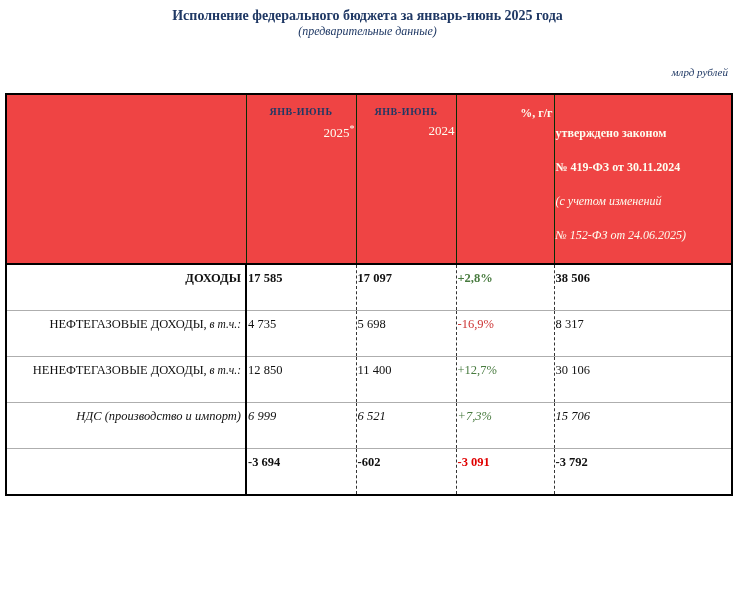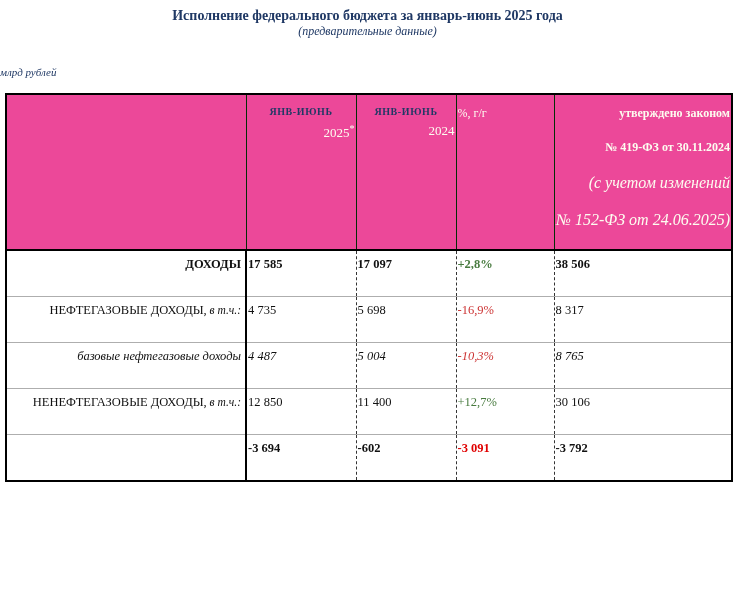--- a/index.html
+++ b/index.html
@@ -20,39 +20,40 @@
     color: #1f3864;
   }
   .page-subtitle {
     text-align: center;
     font-size: 12px;
     font-style: italic;
     color: #1f3864;
   }
   .units-note {
     margin: 27px 7px 0 0;
+    text-align: right;
     font-size: 11px;
     font-style: italic;
     color: #1f3864;
   }
   table.budget {
     margin: 15px 0 0 5px;
     width: 726px;
     border-collapse: collapse;
     table-layout: fixed;
     border: 2px solid #000000;
   }
   col.c1 { width: 240px; }
   col.c2 { width: 110px; }
   col.c3 { width: 100px; }
   col.c4 { width: 98px;  }
   col.c5 { width: 178px; }
 
   thead th {
-    background: #ec4899;
+    background: #ef4444;
     vertical-align: top;
     padding-top: 11px;
     height: 128px;
     font-weight: normal;
     border-right: 1px solid #052e06;
   }
   thead th:last-child { border-right: none; }
   thead tr { border-bottom: 2px solid #000000; }
 
   .h-period {
@@ -65,32 +66,32 @@
   }
   .h-year {
     margin-top: 6px;
     font-size: 13px;
     color: #fdfdf0;
     text-align: right;
   }
   .h-note { font-size: 10px; }
   .h-pct {
     font-size: 12px;
-    font-weight: normal;
+    font-weight: bold;
     color: #fdfdf0;
-    text-align: left;
+    text-align: right;
   }
-  .h-law { text-align: right; color: #fdfdf0; }
+  .h-law { text-align: left; color: #fdfdf0; margin-top: 20px; }
   .h-law .l1, .h-law .l2 {
     font-size: 12px;
     font-weight: bold;
     margin-bottom: 19px;
   }
   .h-law .l3, .h-law .l4 {
-    font-size: 16px;
+    font-size: 12px;
     font-style: italic;
     margin-bottom: 19px;
   }
 
   tbody tr { border-top: 1px solid #aeaeae; }
   tbody tr:first-child { border-top: none; }
 
   tbody td {
     vertical-align: top;
     height: 38px;
@@ -164,33 +165,33 @@
     <td class="c-num c-pct pct-green">+2,8%</td>
     <td class="c-num c-approved">38 506</td>
   </tr>
       <tr class="style-plain">
     <td class="c-label"><span class="lbl-main">НЕФТЕГАЗОВЫЕ ДОХОДЫ,</span><span class="lbl-suffix"> в т.ч.:</span></td>
     <td class="c-num c-2025">4 735</td>
     <td class="c-num c-2024">5 698</td>
     <td class="c-num c-pct pct-red">-16,9%</td>
     <td class="c-num c-approved">8 317</td>
   </tr>
-      <tr class="style-italic indent-1">
-    <td class="c-label"><span class="lbl-main">базовые нефтегазовые доходы</span><span class="lbl-suffix"></span></td>
-    <td class="c-num c-2025">4 487</td>
-    <td class="c-num c-2024">5 004</td>
-    <td class="c-num c-pct pct-red">-10,3%</td>
-    <td class="c-num c-approved">8 765</td>
-  </tr>
       <tr class="style-plain">
     <td class="c-label"><span class="lbl-main">НЕНЕФТЕГАЗОВЫЕ ДОХОДЫ,</span><span class="lbl-suffix"> в т.ч.:</span></td>
     <td class="c-num c-2025">12 850</td>
     <td class="c-num c-2024">11 400</td>
     <td class="c-num c-pct pct-green">+12,7%</td>
     <td class="c-num c-approved">30 106</td>
+  </tr>
+      <tr class="style-italic indent-1">
+    <td class="c-label"><span class="lbl-main">НДС (производство и импорт)</span><span class="lbl-suffix"></span></td>
+    <td class="c-num c-2025">6 999</td>
+    <td class="c-num c-2024">6 521</td>
+    <td class="c-num c-pct pct-green">+7,3%</td>
+    <td class="c-num c-approved">15 706</td>
   </tr>
       <tr class="style-bold">
     <td class="c-label"><span class="lbl-suffix"></span></td>
     <td class="c-num c-2025">-3 694</td>
     <td class="c-num c-2024">-602</td>
     <td class="c-num c-pct pct-red-bright">-3 091</td>
     <td class="c-num c-approved">-3 792</td>
   </tr>
     </tbody>
 </table>

